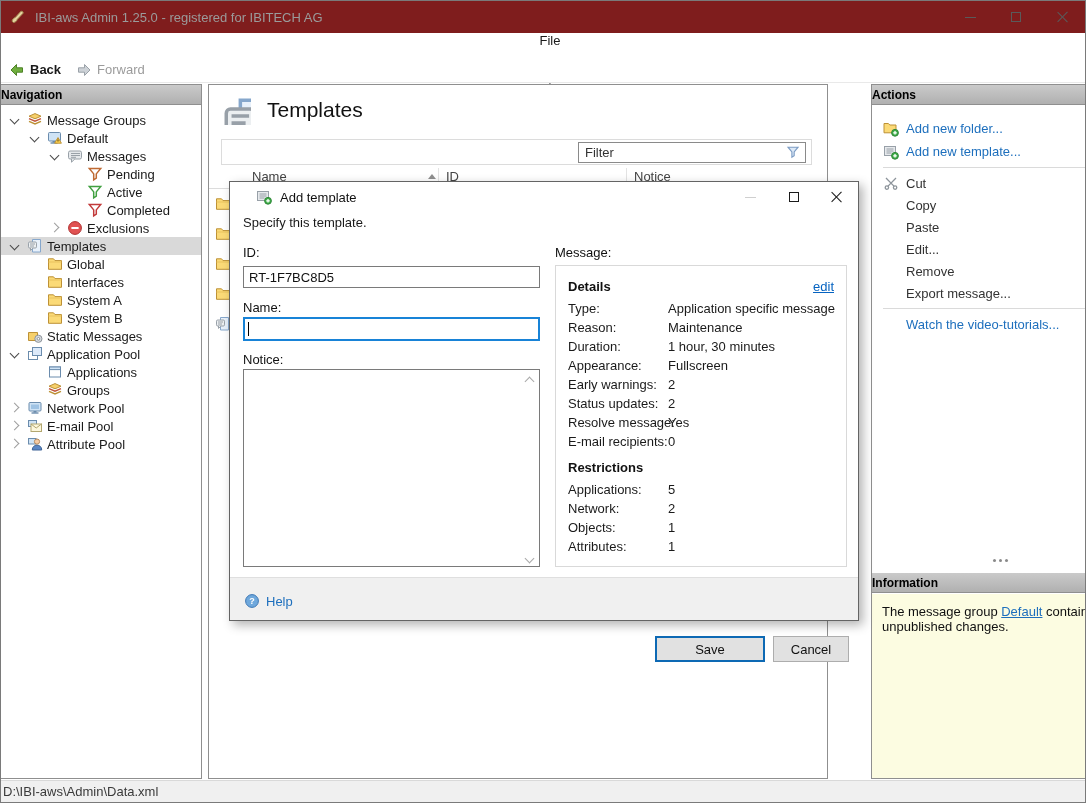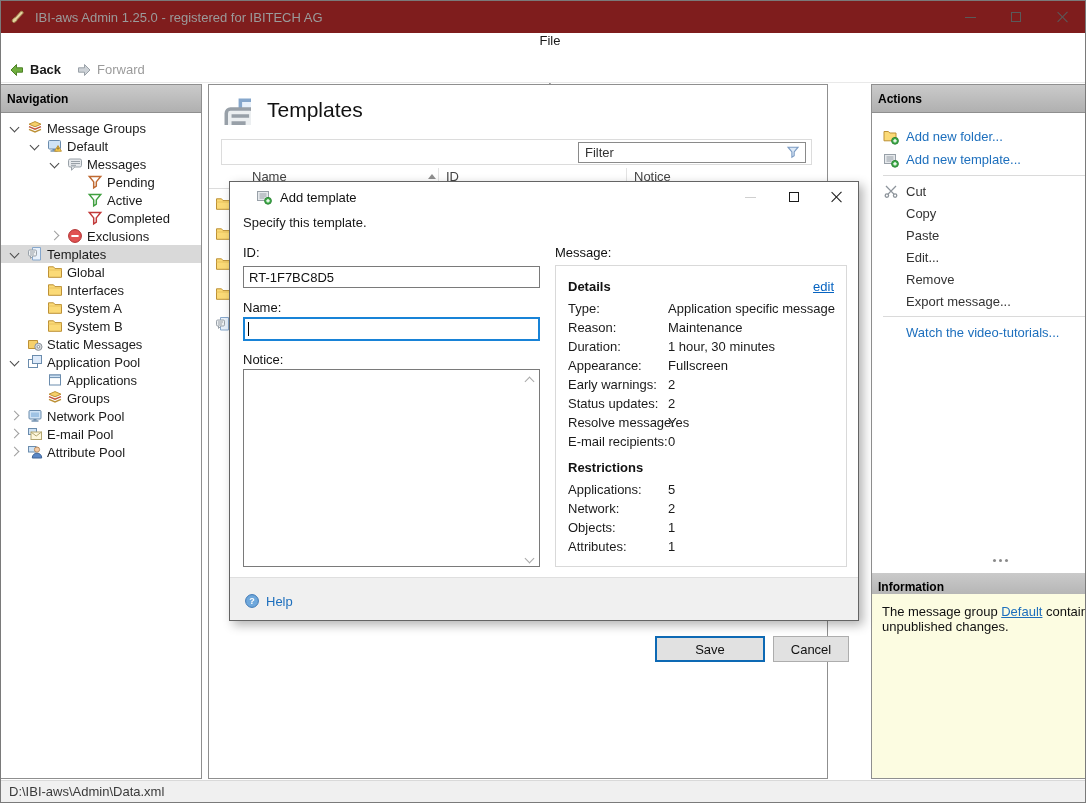--- a/index.html
+++ b/index.html
@@ -19,21 +19,21 @@
   .glyph-close::before { transform:rotate(45deg); }
   .glyph-close::after { transform:rotate(-45deg); }
 
   .menubar { position:absolute; left:0; top:32px; right:0; height:24px; display:flex; align-items:center; gap:26px; padding-left:14px; background:#fff;flex-direction:column; }
   .menu-item { cursor:pointer; }
   .toolbar { position:absolute; left:0; top:56px; right:0; height:26px; display:flex; align-items:center; gap:5px; padding-left:8px; border-bottom:1px solid #e9e9e9; background:#fff; }
   .tb-back-label { font-weight:700; margin-right:10px; cursor:pointer; }
   .tb-fwd-label { color:#9b9b9b; cursor:default; }
 
   
-  .panel-header { height:28px; background:linear-gradient(#cacaca,#b0b0b0); border-bottom:1px solid #8f8f8f; font-weight:700; font-size:12px; display:flex; align-items:center; padding-left:6px; color:#000; }
+  .panel-header { height:20px; background:linear-gradient(#cacaca,#b0b0b0); border-bottom:1px solid #8f8f8f; font-weight:700; font-size:12px; display:flex; align-items:center; color:#000; }
   .nav-panel { position:absolute; left:0; top:83px; width:201px; bottom:23px; border:1px solid #8f8f8f; border-left:none; background:#fff; }
   .main-panel { position:absolute; left:207px; top:83px; width:620px; bottom:23px; border:1px solid #8f8f8f; background:#fff; }
   .right-panel { position:absolute; left:832px; top:83px; width:254px; bottom:23px; border:1px solid #8f8f8f; border-right:none; background:#fff;margin-left:38px; }
 
   
   .tree { padding-top:6px; }
   .ti { display:flex; align-items:center; height:18px; gap:4px; cursor:pointer; white-space:nowrap; }
   .ti.lv0 { padding-left:6px; } .ti.lv1 { padding-left:26px; } .ti.lv2 { padding-left:46px; } .ti.lv3 { padding-left:66px; }
   .ti.sel { background:#d9d9d9; }
   .chev { width:16px; height:16px; position:relative; flex:none; }
@@ -64,21 +64,21 @@
   .act.plain { height:22px; }
   .act.plain .lbl { color:#333; }
   .act-sep { height:1px; background:#dadada; margin:4px 10px 4px 11px; }
   .icslot { width:16px; height:16px; flex:none; }
   .grip { position:absolute; left:50%; top:474px; width:3px; height:3px; background:#8a8a8a; box-shadow:6px 0 #8a8a8a, -6px 0 #8a8a8a; border-radius:50%; cursor:row-resize; }
   .info-header { position:absolute; left:0; right:0; top:488px; }
   .info-body { position:absolute; left:0; right:0; top:509px; bottom:0; background:#fcfce1; padding:10px 10px; line-height:15px; color:#111; }
   .info-link { color:#1d6fbd; text-decoration:underline; cursor:pointer; }
 
   
-  .statusbar { position:absolute; left:0; right:0; bottom:0; height:22px; background:#f0f0f0; border-top:1px solid #d9d9d9; display:flex; align-items:center; padding-left:8px; color:#3a3a3a; }
+  .statusbar { position:absolute; left:0; right:0; bottom:0; height:22px; background:#f0f0f0; border-top:1px solid #d9d9d9; display:flex; align-items:center; padding-left:2px; color:#3a3a3a; }
 
   
   .dialog { position:absolute; left:228px; top:180px; width:630px; height:440px; background:#fff; border:1px solid #646464; box-shadow:4px 4px 10px rgba(0,0,0,.3); z-index:20; }
   .dlg-title { position:absolute; left:16px; top:0; right:0; height:30px; display:flex; align-items:center; gap:8px; padding-left:10px; }
   .dlg-title-text { color:#111; }
   .dlg-btns { position:absolute; right:0; top:0; height:30px; display:flex; }
   .dwb { width:43px; height:30px; display:flex; align-items:center; justify-content:center; cursor:pointer; }
   .dwb.disabled { cursor:default; }
   .dwb.disabled .glyph-min { background:#cfcfcf; }
   .dwb .glyph-max { border-color:#1a1a1a; }

